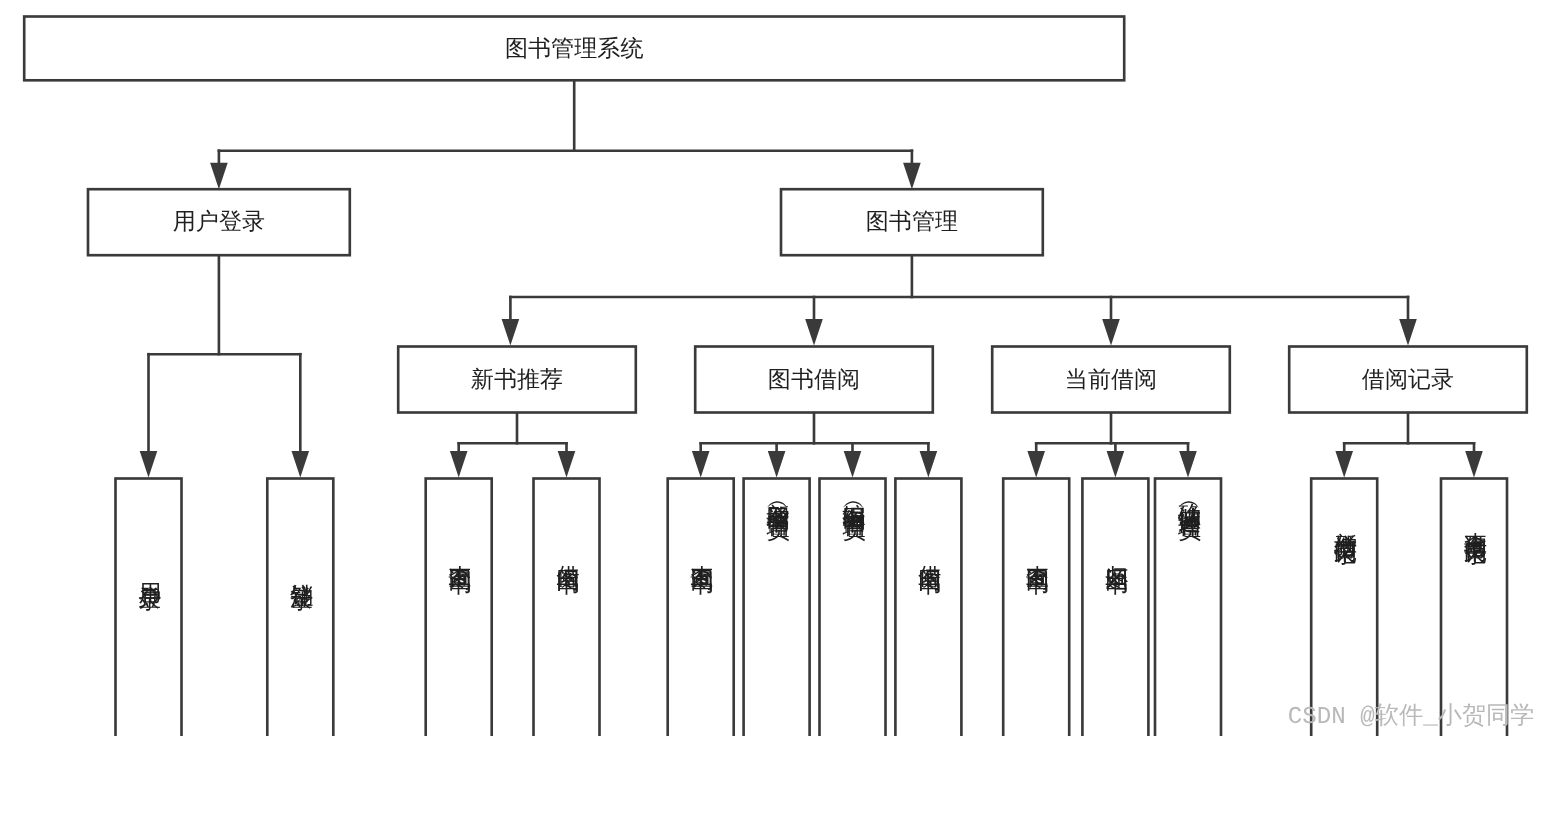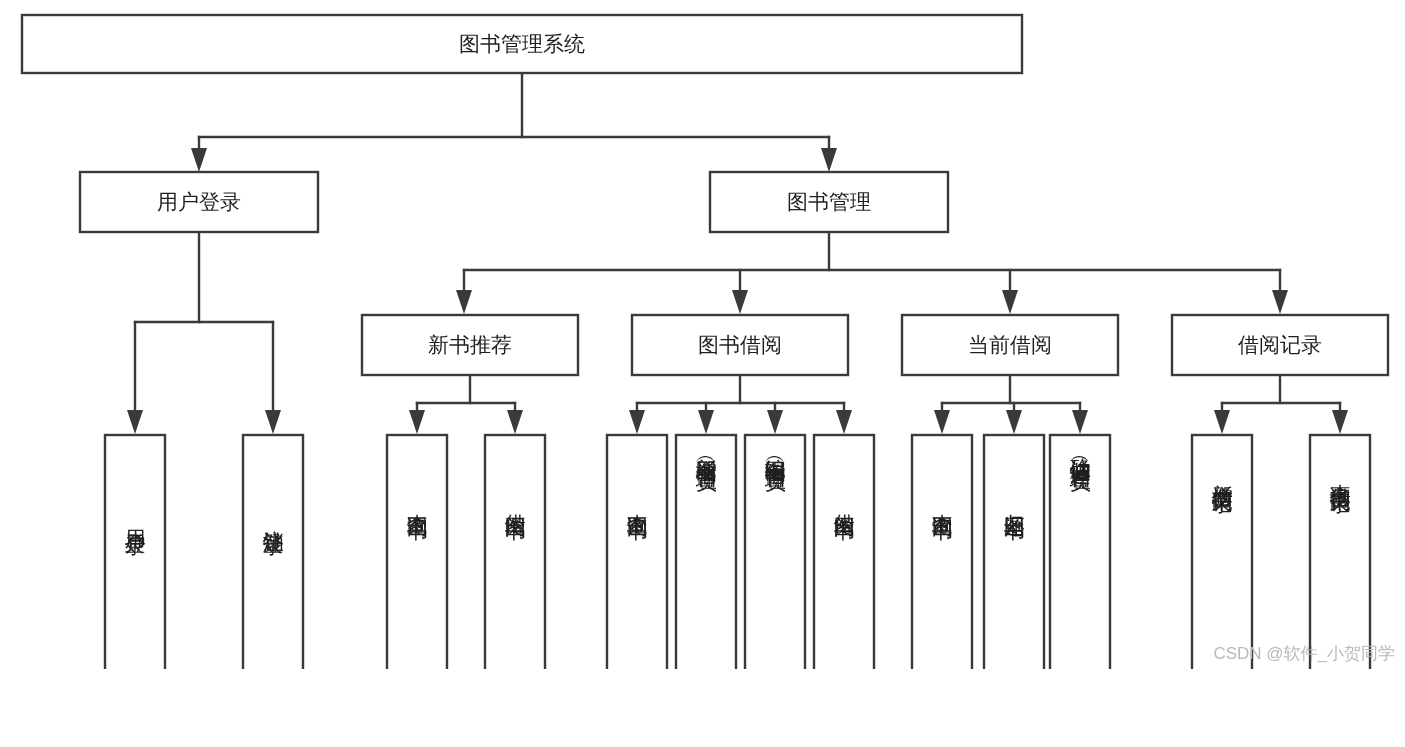--- a/index.html
+++ b/index.html
@@ -61,22 +61,22 @@
     font-size: 21px;
     line-height: 1.08;
     color: #1f1f1f;
     letter-spacing: 2px;
     white-space: nowrap;
   }
   #watermark {
     position: absolute;
     right: 10px;
     bottom: 4px;
-    font-family: Liberation Sans, sans-serif;
-    font-size: 17px;
+    font-family: Liberation Mono, monospace;
+    font-size: 22px;
     color: #b9b9b9;
     white-space: nowrap;
   }
 </style>
 </head>
 <body>
 
 <div id="diagram-root">
 
   <svg id="tree-svg" viewBox="0 0 1405 747">

